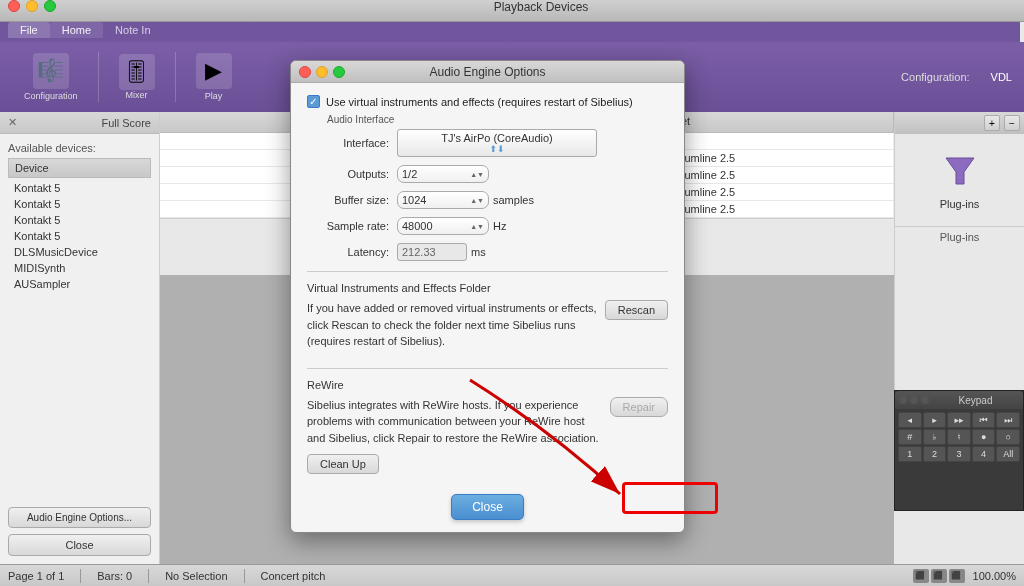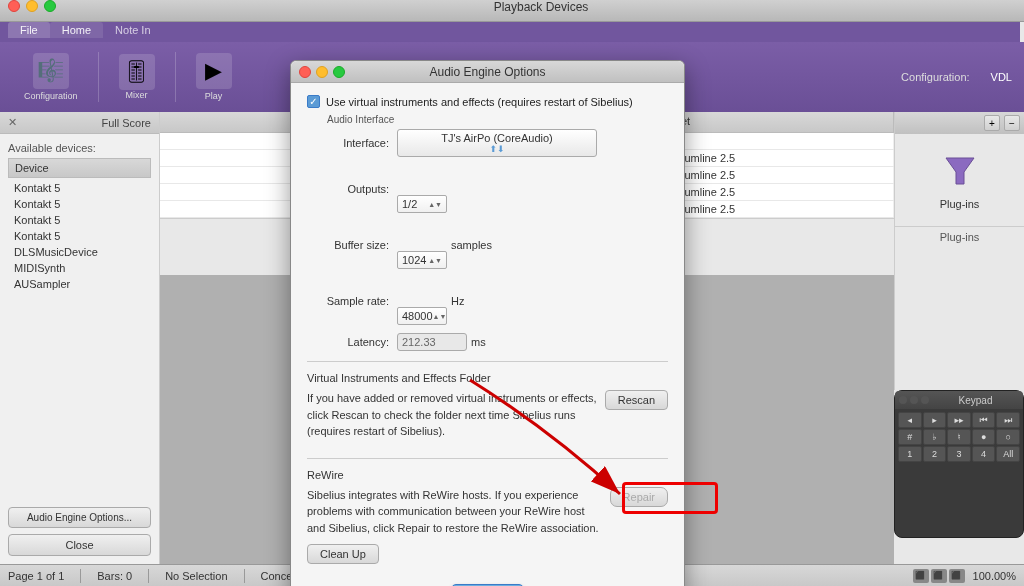--- a/index.html
+++ b/index.html
@@ -184,29 +184,28 @@
       justify-content: space-between;
       flex-direction: column;
     }
     .select-arrow {
       font-size: 9px;
       color: #5b9bd5;
     }
     .input-box {
       background: linear-gradient(to bottom, #fff, #f0f0f0);
       border: 1px solid #aaa;
-      border-radius: 2px;
+      border-radius: 7px;
       padding: 2px 4px;
       font-size: 11px;
       color: #333;
-      width: 50px;
+      width: 92px;
       display: flex;
       align-items: center;
       justify-content: space-between;
-      margin-top: 30px;
     }
     .spinner-arrows {
       display: flex;
       flex-direction: column;
       font-size: 7px;
       color: #666;
       line-height: 1;
     }
     .unit-label {
       font-size: 11px;
@@ -295,24 +294,24 @@
       pointer-events: none;
       z-index: 201;
     }
 
     
     .keypad-panel {
       position: absolute;
       top: 390px;
       right: 0;
       width: 130px;
-      height: 148px;
+      height: 121px;
       background: #3a3a3a;
       border: 1px solid #222;
-      border-radius: 8px;
+      border-radius: 0;
     }
     .keypad-titlebar {
       height: 18px;
       background: linear-gradient(to bottom, #555, #444);
       border-radius: 4px 4px 0 0;
       display: flex;
       align-items: center;
       padding: 0 4px;
       gap: 3px;
     }

